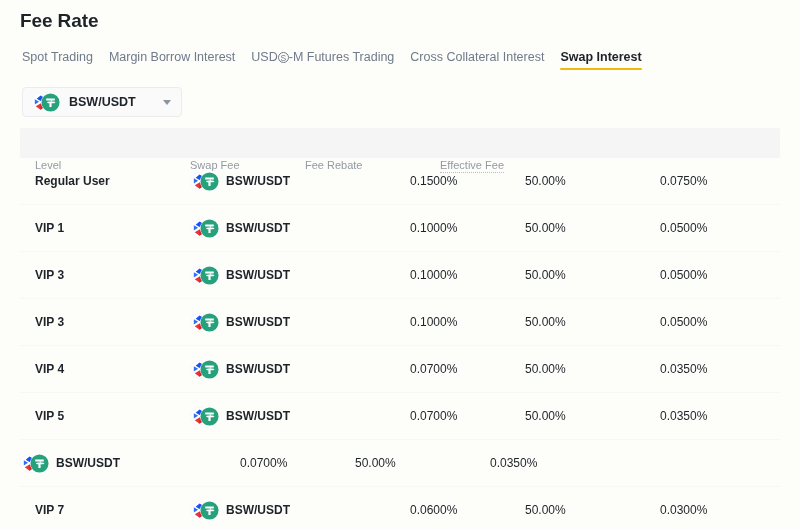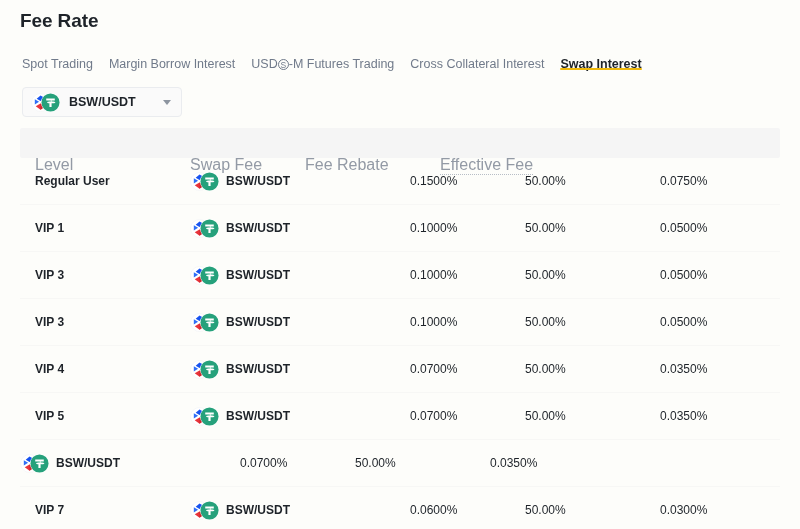--- a/index.html
+++ b/index.html
@@ -41,21 +41,21 @@
     top: 42px;
     display: flex;
     align-items: flex-start;
     height: 30px;
   }
   .tab {
     position: relative;
     padding: 0 8px;
     height: 30px;
     display: flex;
-    align-items: flex-end;
+    align-items: center;
     font-size: 12.5px;
     line-height: 16px;
     color: #707a8a;
     white-space: nowrap;
     cursor: pointer;
     font-weight: 400;
   }
   .tab.active {
     color: #1e2329;
     font-weight: 700;
@@ -137,21 +137,21 @@
     width: 760px;
   }
   .thead {
     display: flex;
     align-items: center;
     height: 30px;
     background: #f5f5f5;
     border-radius: 2px;
   }
   .thead .th {
-    font-size: 16px;
+    font-size: 11px;
     color: #939aa5;
     font-weight: 400;
     line-height: 14px;
     margin-top: 44px;
   }
   .tbody .tr {
     display: flex;
     align-items: center;
     height: 47px;
     border-bottom: 1px solid #f7f7f5;

